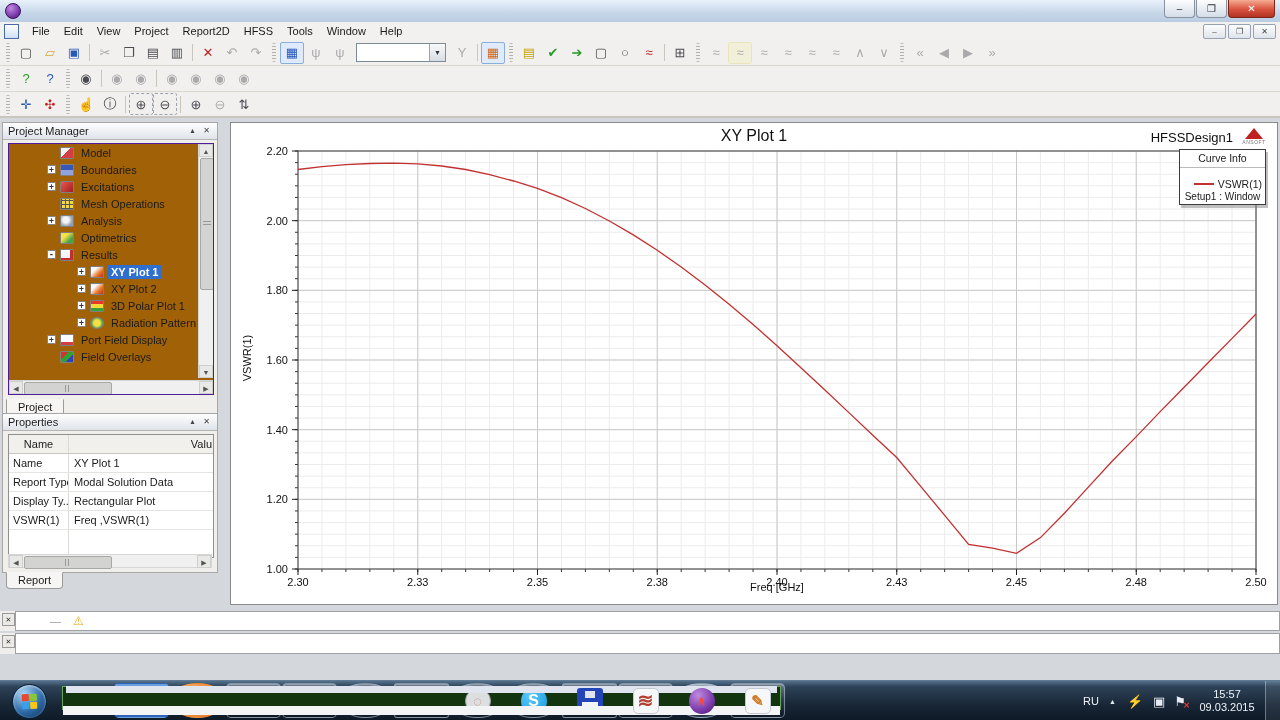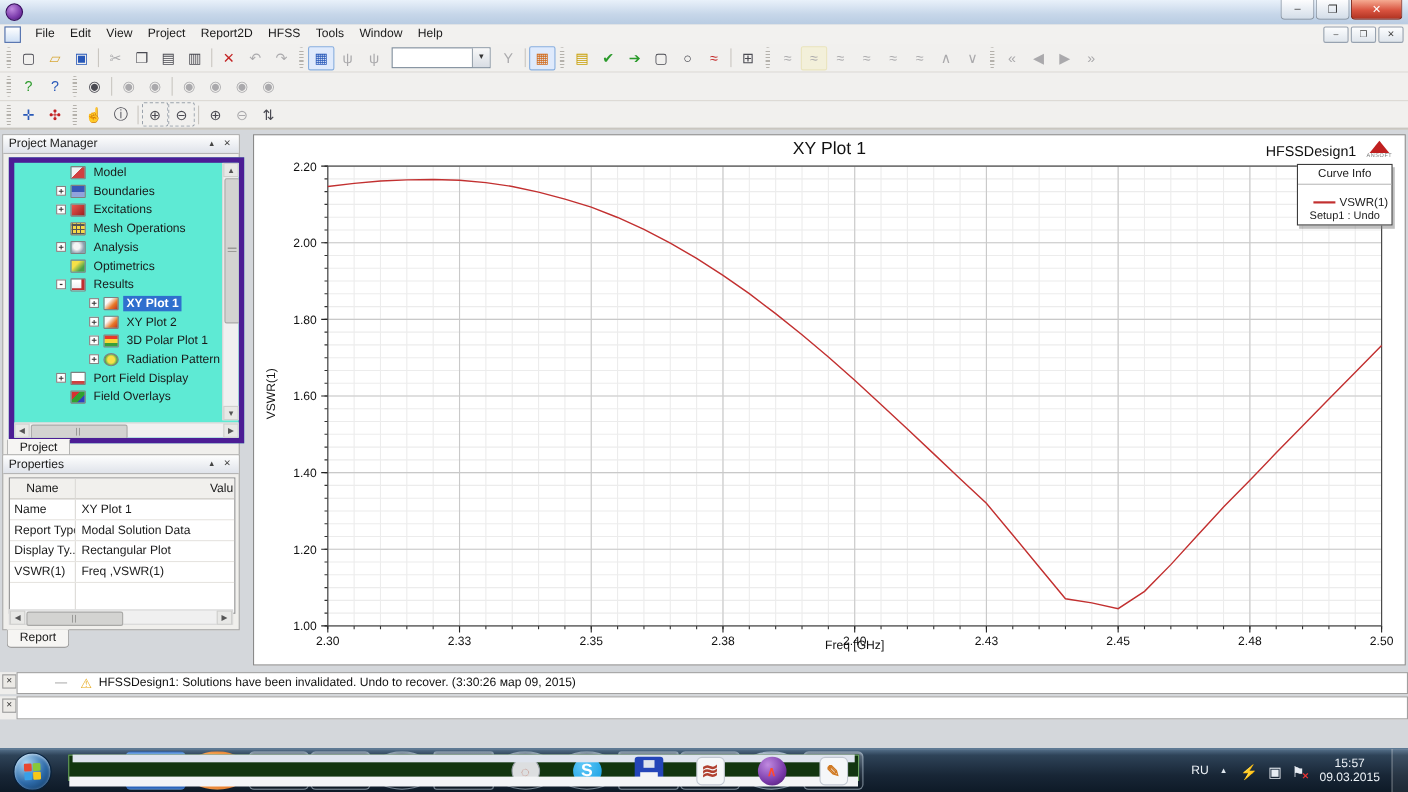--- a/index.html
+++ b/index.html
@@ -42,21 +42,21 @@
   .combo-arrow{position:absolute;right:0;top:0;width:15px;height:100%;background:linear-gradient(#f8f8f8,#d8dde4);
     border-left:1px solid #9aa4ae;font-size:7px;display:flex;align-items:center;justify-content:center;color:#333}
 
   
   .panel{position:absolute;left:2px;width:216px;background:#f0efec;border:1px solid #a6a6a6;box-sizing:border-box}
   .pm{top:122px;height:350px}
   .props{top:413px;height:160px}
   .panel-hd{height:16px;background:linear-gradient(#fefefe,#dfe3ea);border-bottom:1px solid #b5b5b5;display:flex;align-items:center;padding:0 5px;color:#1c1c1c}
   .panel-hd .sp{flex:1}
   .hd-ico{width:11px;height:10px;font-size:8px;line-height:10px;text-align:center;color:#444;margin-left:3px;cursor:default}
-  .pm-body{position:absolute;left:5px;top:20px;width:204px;height:250px;background:#5eead4;border:5px solid #4c1d95;overflow:hidden}
+  .pm-body{position:absolute;left:5px;top:20px;width:204px;height:250px;background:#a16207;border:1px solid #4c1d95;overflow:hidden}
   .trow{display:flex;align-items:center;height:17px;padding-left:38px;white-space:nowrap}
   .trow.lvl2{padding-left:68px}
   .exp{width:9px;height:9px;box-sizing:border-box;border:1px solid #848484;background:#fff;font:bold 8px/7px "DejaVu Sans Mono",monospace;text-align:center;color:#333;margin-right:4px;flex:none}
   .exp.hide{visibility:hidden}
   .ticon{width:14px;height:12px;margin-right:4px;border:1px solid #808080;border-radius:1px;flex:none;box-sizing:border-box}
   .ic-model{background:linear-gradient(135deg,#f2f2f2 45%,#d04040 45%)}
   .ic-boundaries{background:linear-gradient(180deg,#3858b8 55%,#92a2dc 55%)}
   .ic-excitations{background:linear-gradient(135deg,#ee5850,#9c1f1f)}
   .ic-mesh{background-color:#f5d848;background-image:repeating-linear-gradient(0deg,#555 0 1px,transparent 1px 4px),repeating-linear-gradient(90deg,#555 0 1px,transparent 1px 4px)}
   .ic-analysis{background:radial-gradient(circle at 40% 40%,#f4f4f4 30%,#8fa0b0 70%)}
@@ -637,30 +637,29 @@
       <div class="logo-txt">ANSOFT</div>
     </div>
     <div class="plot-ylabel">VSWR(1)</div>
     <div class="plot-xlabel">Freq [GHz]</div>
     <div class="legend">
       <div class="legend-title">Curve Info</div>
       <div class="legend-row">
         <span class="legend-line" style="background: rgb(194, 48, 48);"></span>
         <span>VSWR(1)</span>
       </div>
-      <div class="legend-sub">Setup1 : Undo</div>
+      <div class="legend-sub">Setup1 : Window</div>
     </div>
   </div>
 
   <div class="msgbar mb1">
     <div class="msg-close">✕</div>
     <div class="msg-body">
       <span class="msg-dash">—</span>
       <span class="msg-warn">⚠</span>
-      <span class="msg-text">HFSSDesign1: Solutions have been invalidated. Undo to recover. (3:30:26 мар 09, 2015)</span>
     </div>
   </div>
   <div class="msgbar mb2">
     <div class="msg-close">✕</div>
     <div class="msg-body"></div>
   </div>
 
 
   <div class="taskbar">
     <div class="start-orb">

